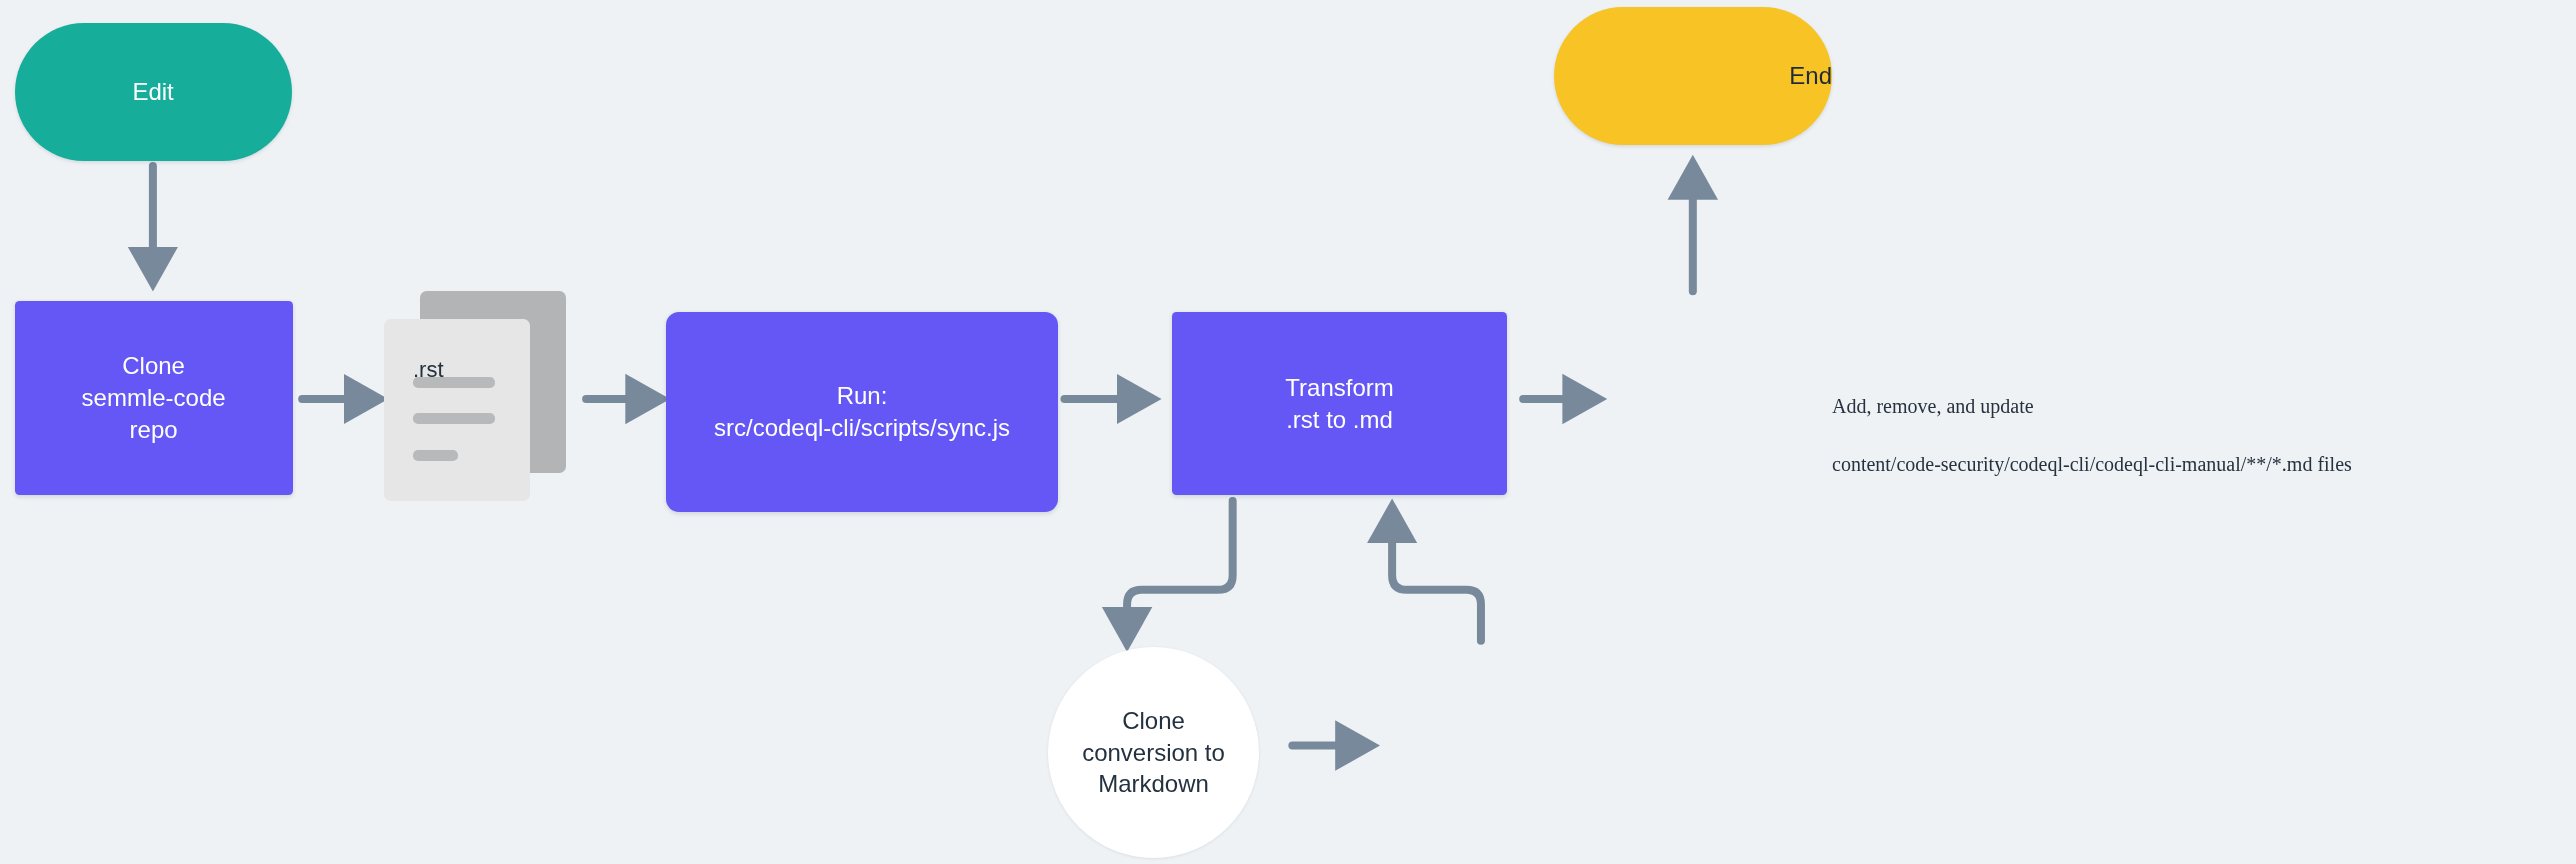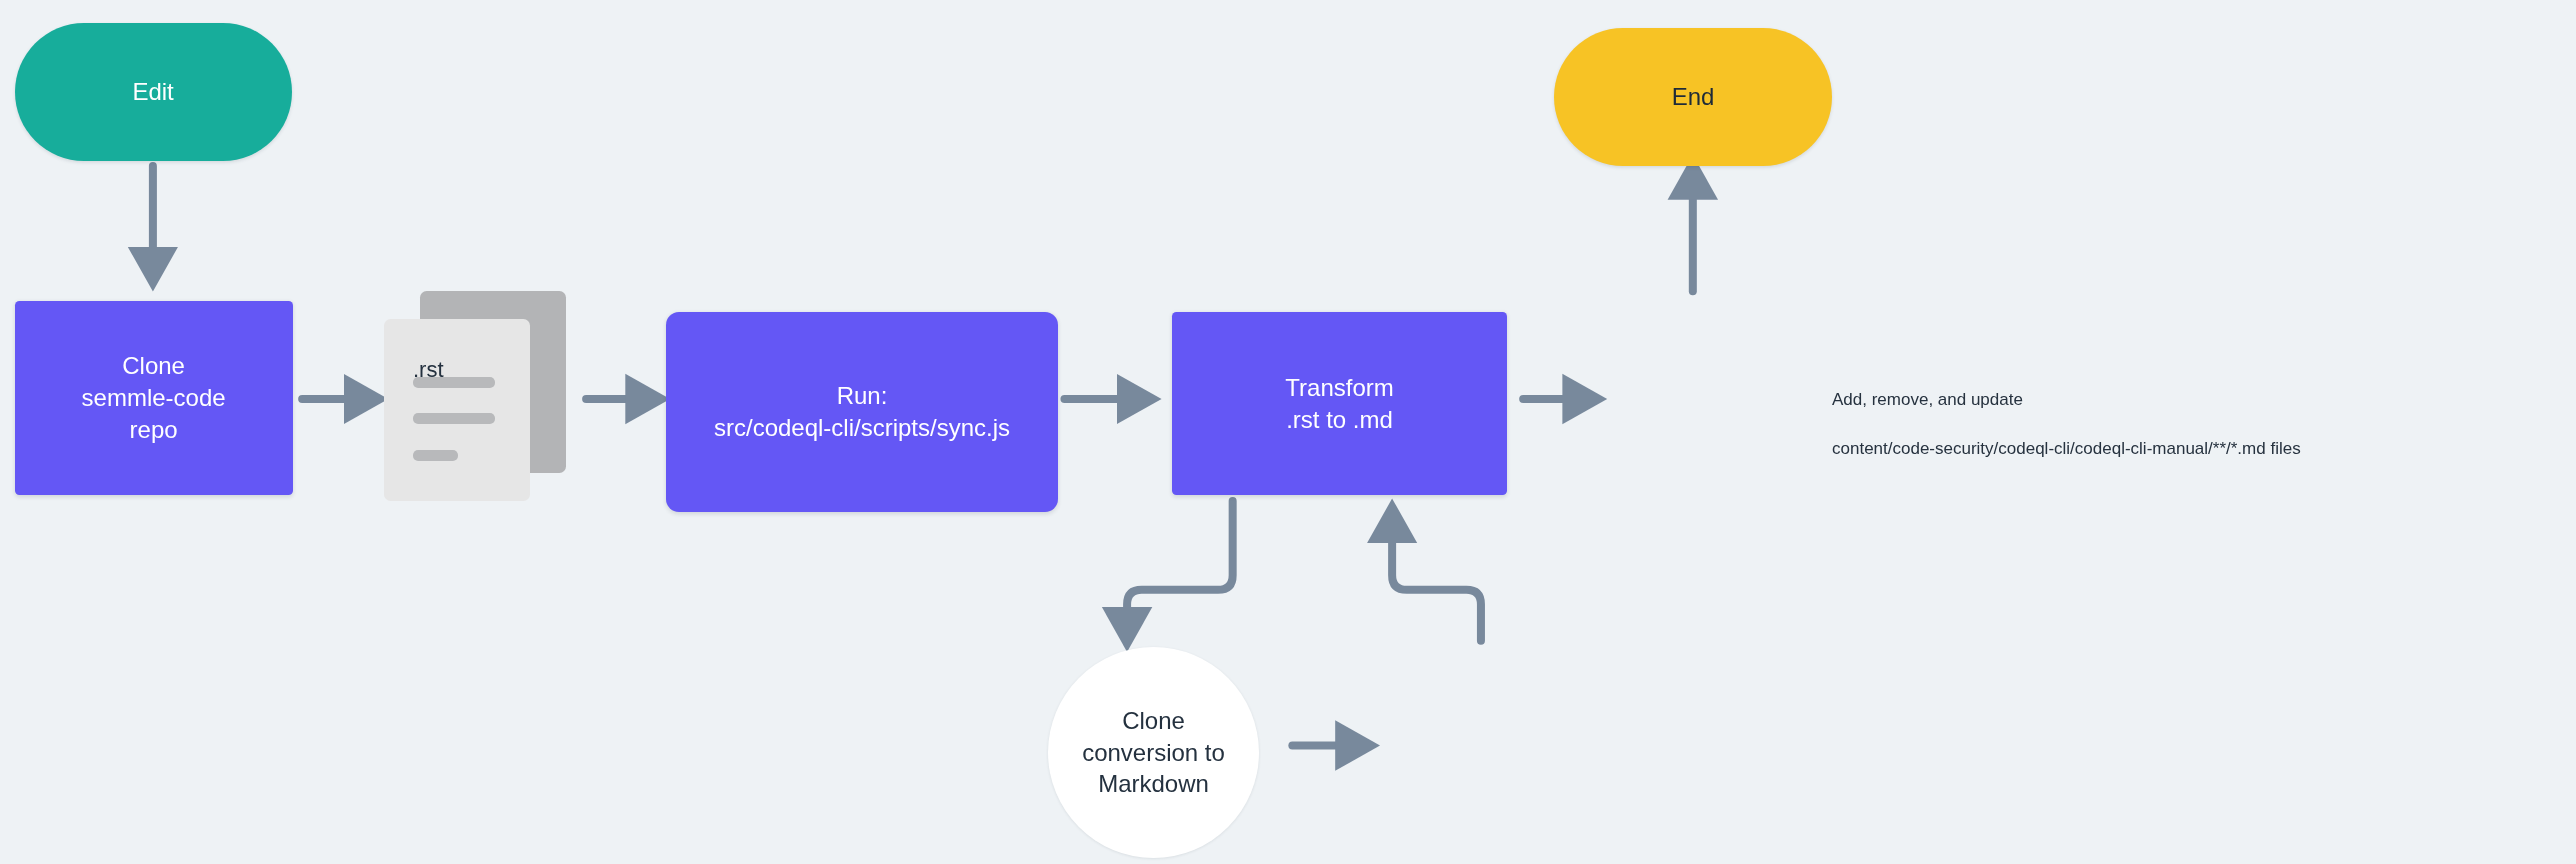--- a/index.html
+++ b/index.html
@@ -101,23 +101,24 @@
     position: absolute;
     background: #b8b9bb;
     border-radius: 5.1px;
     height: 11px;
   }
 
   
   .annotation {
     position: absolute;
     color: #26323f;
-    font-size: 17px;
+    font-size: 20px;
     line-height: 1.45;
     white-space: pre-line;
+    font-family: Liberation Serif, serif;
   }
 
   .nowrap { white-space: pre-line; }
 </style>
 </head>
 <body>
 
 <div id="canvas">
 
   <svg class="edges" viewBox="0 0 3538 1188" width="2576" height="865" xmlns="http://www.w3.org/2000/svg">
@@ -143,21 +144,21 @@
 
     <path d="M 1775 1024 L 1880 1024" stroke="#78899c" stroke-width="11" fill="none" stroke-linecap="round" marker-end="url(#arrowhead)"></path>
 
     <path d="M 2034 880 L 2034 830 Q 2034 810 2014 810 L 1932 810 Q 1912 810 1912 790 L 1912 700" stroke="#78899c" stroke-width="11" fill="none" stroke-linecap="round" stroke-linejoin="round" marker-end="url(#arrowhead)"></path>
   </svg>
 
   <div class="node pill pill-start" style="left:14.6px; top:23px; width:277px; height:138px;">
     <span>Edit</span>
   </div>
 
-  <div class="node pill pill-end" style="left:1554px; top:28px; width:278px; height:138px;">
+  <div class="node pill pill-end" style="left:1554px; top:7px; width:278px; height:138px;justify-content:flex-end;">
     <span>End</span>
   </div>
 
   <div class="node rect nowrap" style="left:14.6px; top:301px; width:278px; height:194px;">
     <span>Clone
 semmle-code
 repo</span>
   </div>
 
   <div class="node rect nowrap" style="left:666px; top:312px; width:392px; height:200px;border-radius:13px;">

